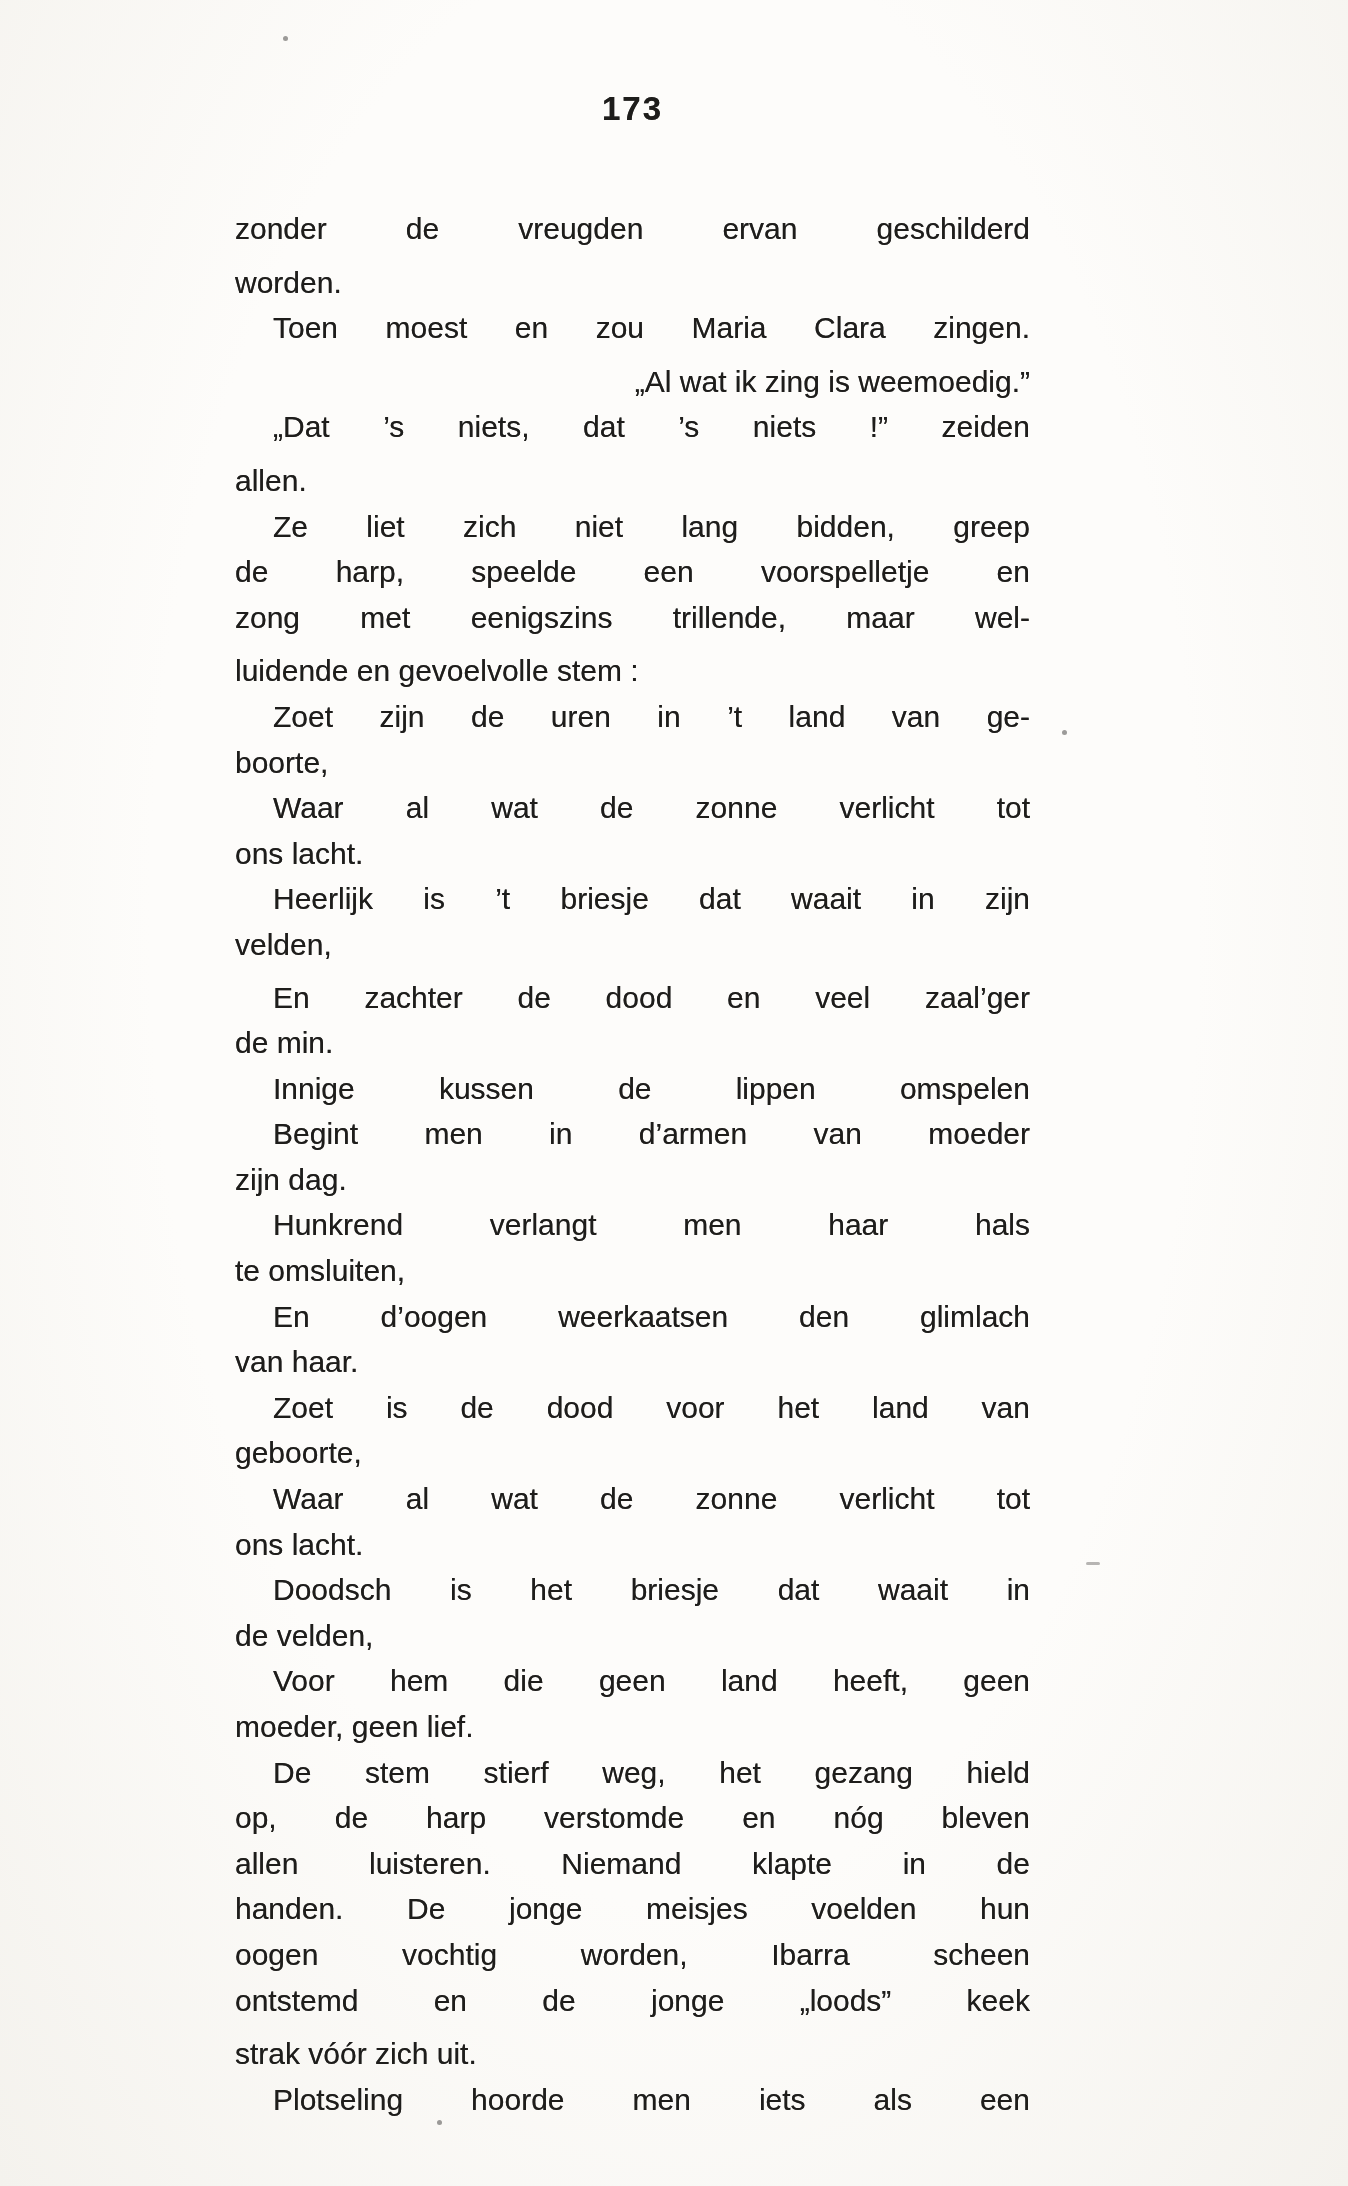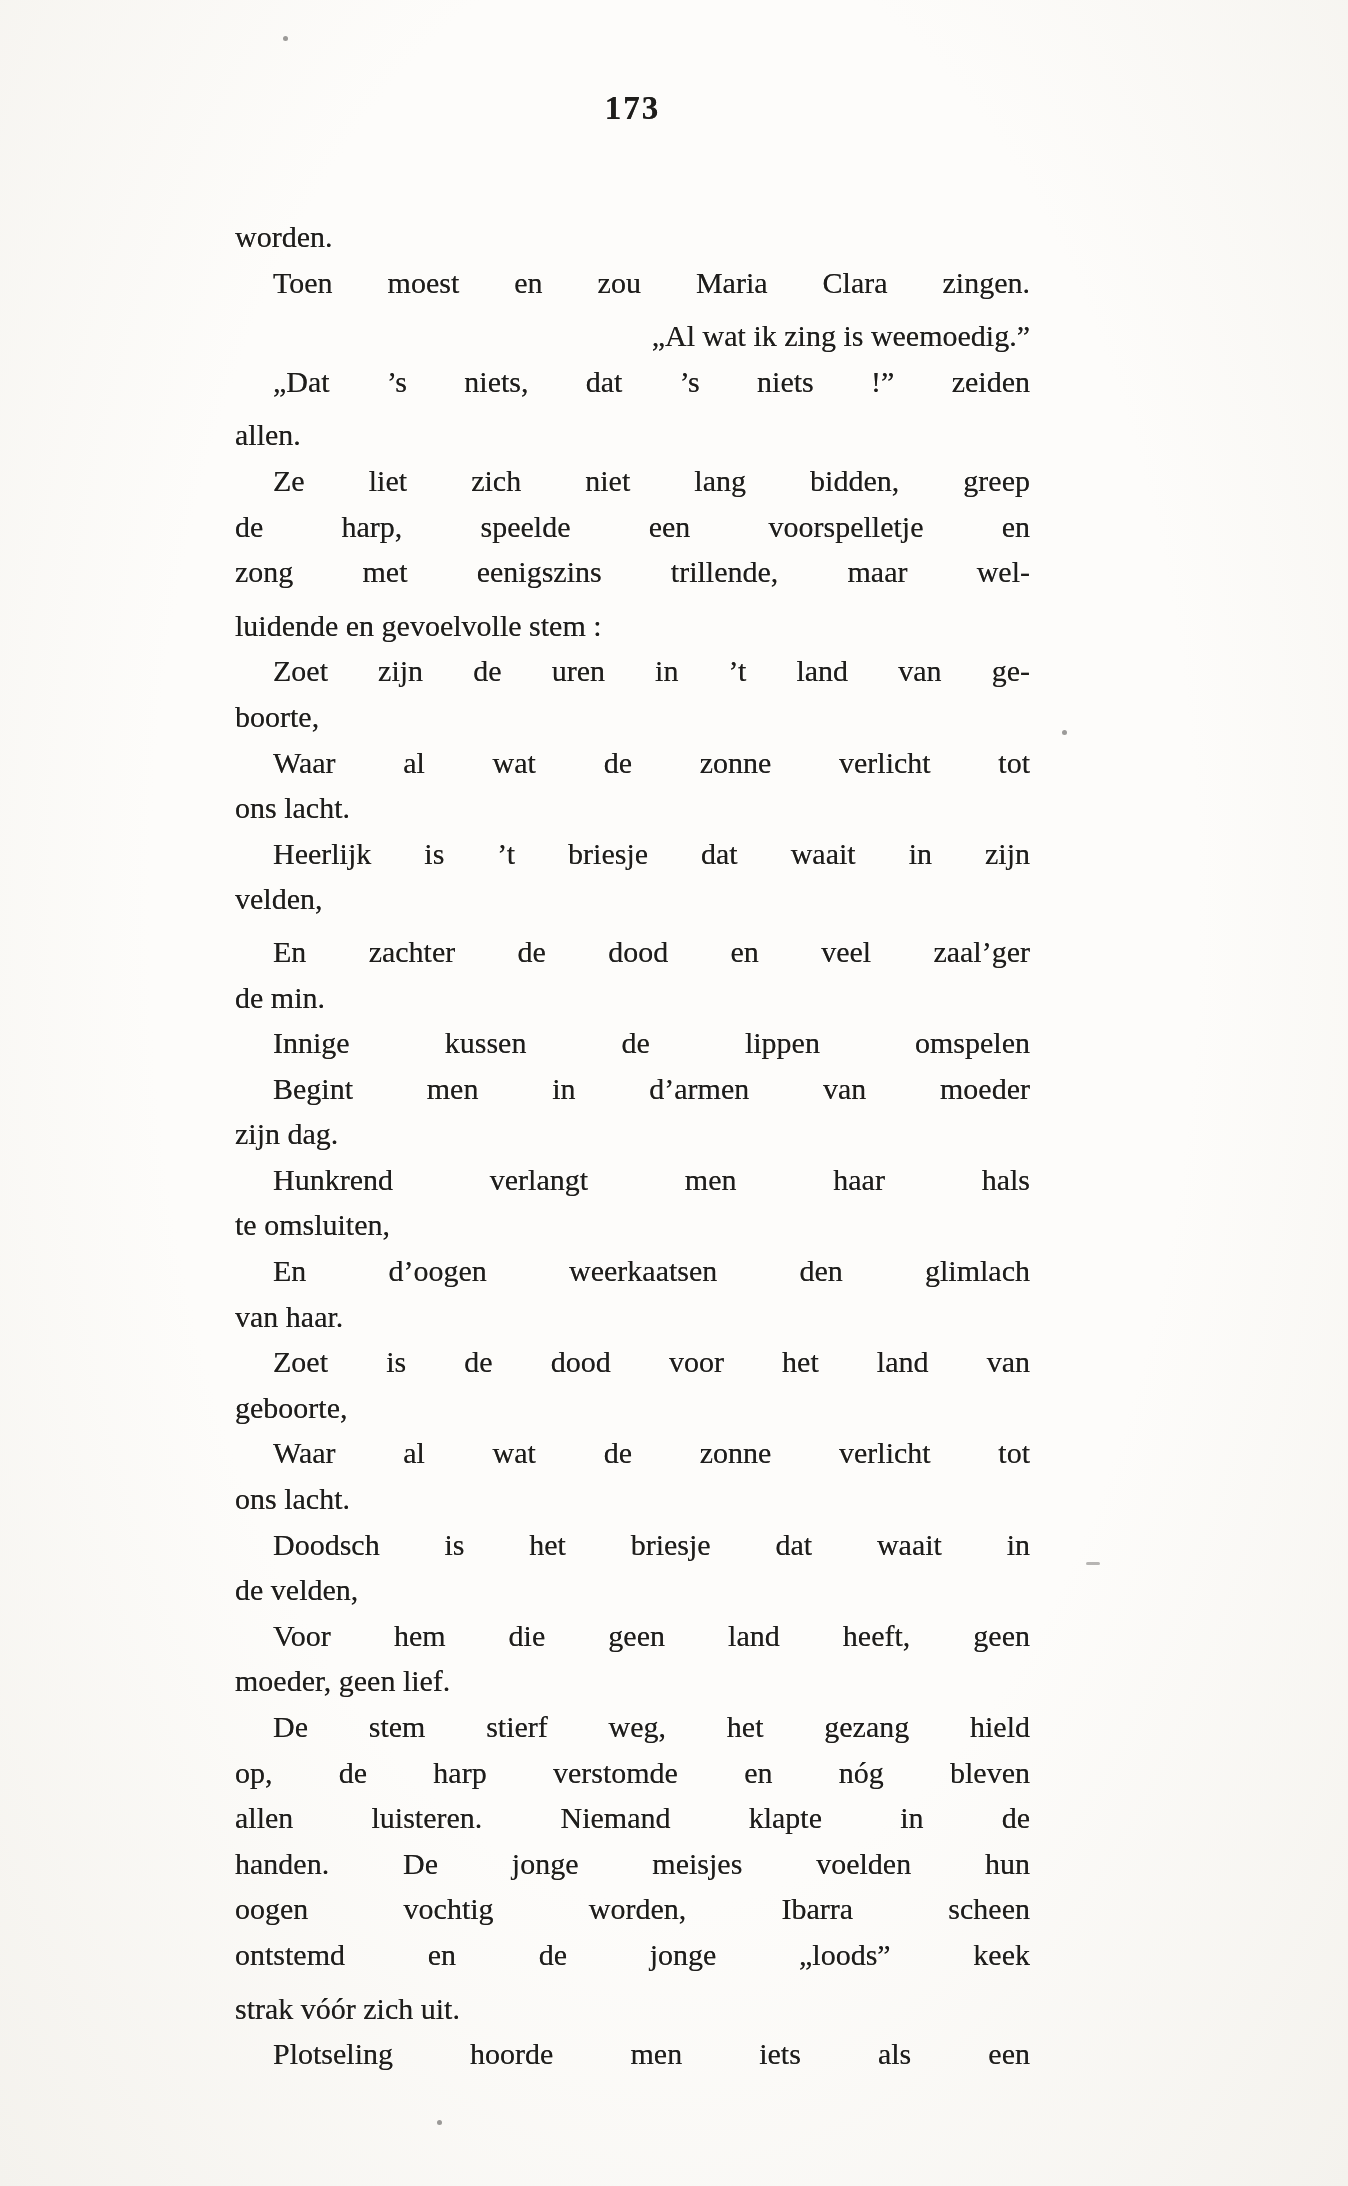--- a/index.html
+++ b/index.html
@@ -6,21 +6,21 @@
     margin: 0;
     padding: 0;
     background: #e8e6e1;
   }
   .page {
     position: relative;
     width: 1348px;
     height: 2186px;
     margin: 0 auto;
     background: radial-gradient(ellipse at 50% 42%, #fdfcfa 55%, #f4f2ed 100%);
-    font-family: Liberation Serif, serif;
+    font-family: Liberation Sans, sans-serif;
     color: #1e1d1b;
     overflow: hidden;
   }
   .page-number {
     position: absolute;
     left: 235px;
     top: 90px;
     width: 795px;
     text-align: center;
     font-size: 33px;
@@ -53,20 +53,21 @@
   .speck.dash { border-radius: 2px; opacity: 0.4; }
 </style>
 </head>
 <body>
 
 <div class="page">
 
   <div class="page-number">173</div>
 
   <div class="text-block">
+      <div class="line justify">zonder de vreugden ervan geschilderd</div>
       <div class="line left">worden.</div>
       <div class="line justify" style="padding-left: 38px;">Toen moest en zou Maria Clara zingen.</div>
       <div class="line left" style="padding-left: 38px; text-align: right;">„Al wat ik zing is weemoedig.”</div>
       <div class="line justify" style="padding-left: 38px;">„Dat ’s niets, dat ’s niets !” zeiden</div>
       <div class="line left">allen.</div>
       <div class="line justify" style="padding-left: 38px;">Ze liet zich niet lang bidden, greep</div>
       <div class="line justify">de harp, speelde een voorspelletje en</div>
       <div class="line justify">zong met eenigszins trillende, maar wel-</div>
       <div class="line left">luidende en gevoelvolle stem :</div>
       <div class="line justify" style="padding-left: 38px;">Zoet zijn de uren in ’t land van ge-</div>

